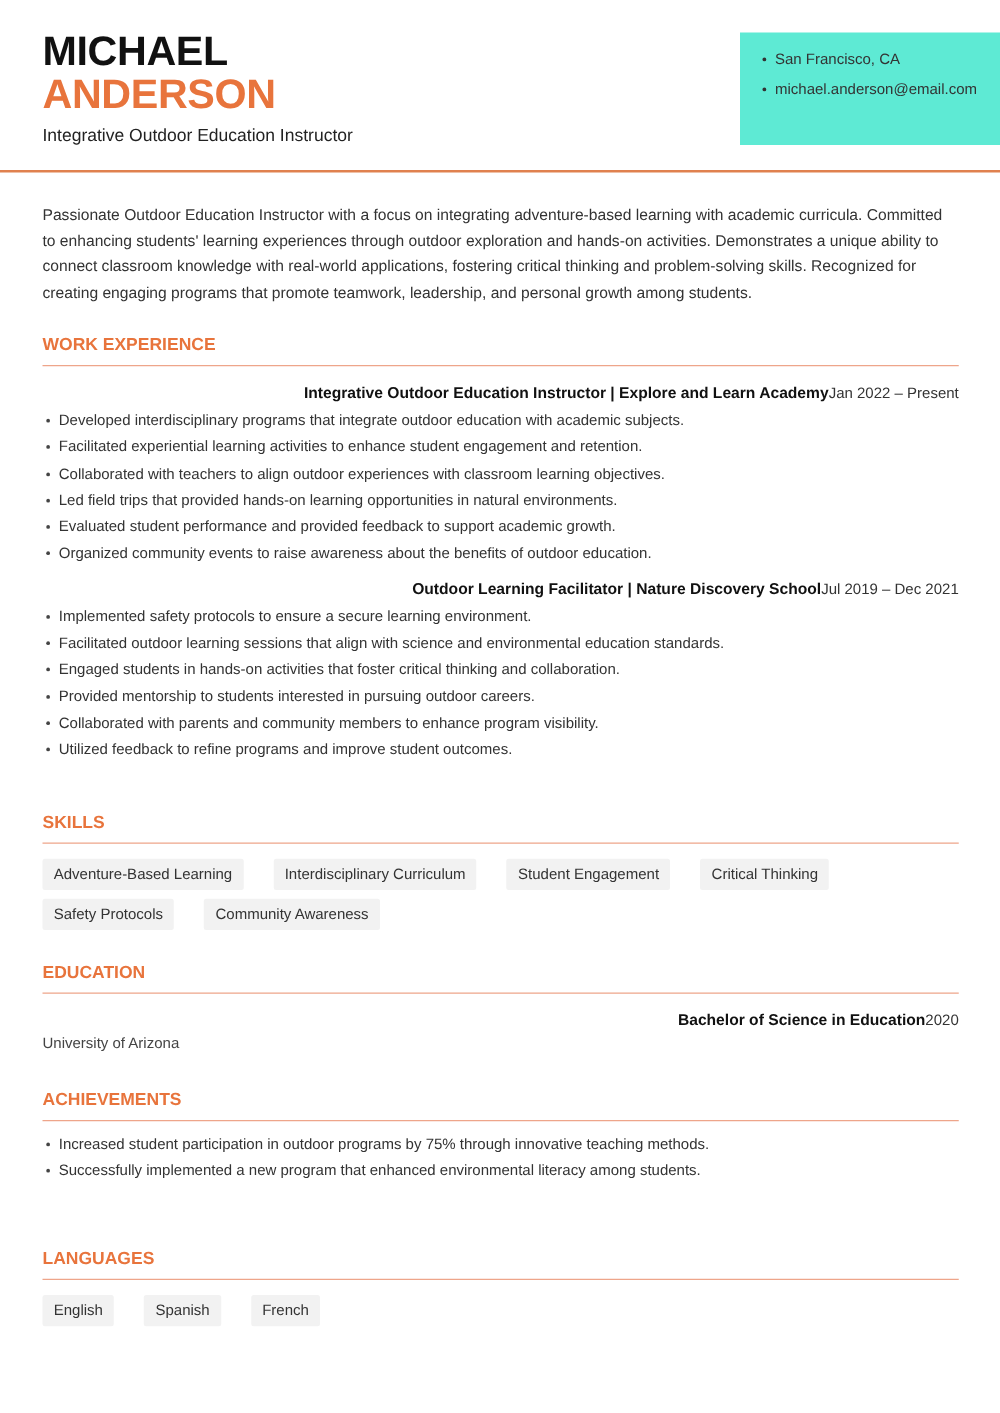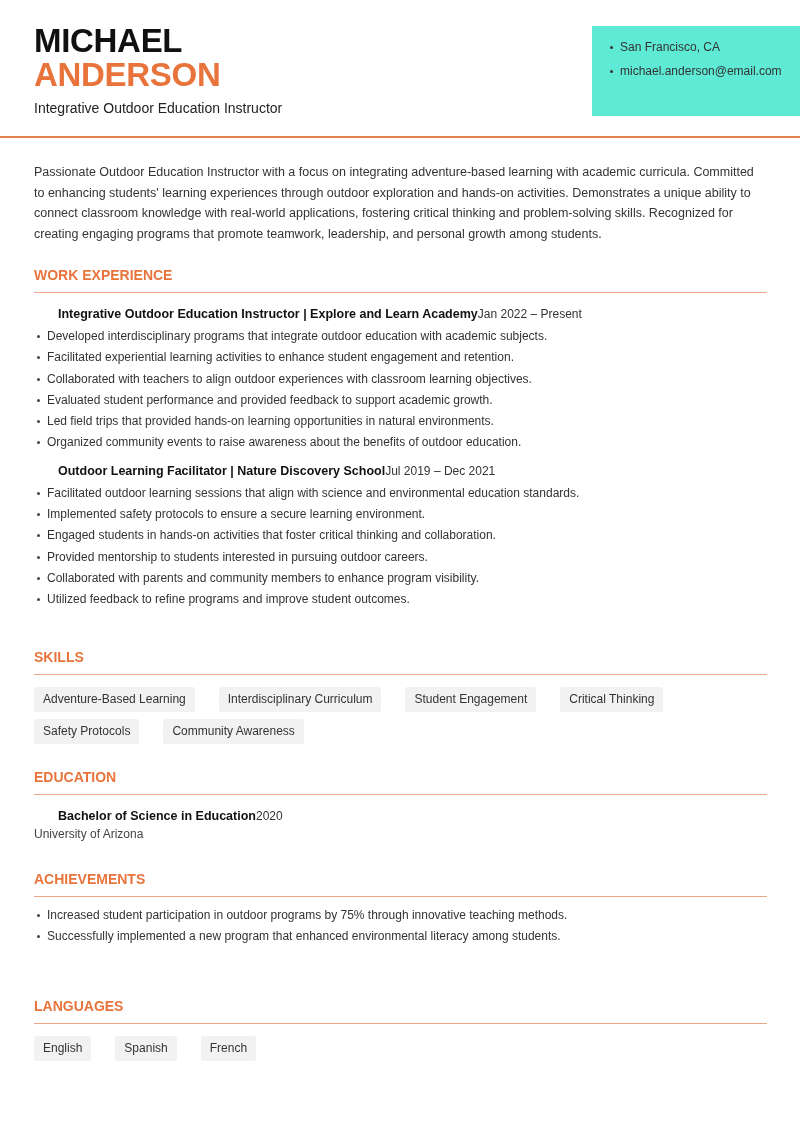--- a/index.html
+++ b/index.html
@@ -10,21 +10,21 @@
   .name .first { color: #111111; display: block; }
   .name .last { color: #e8743c; display: block; }
   .title { position: absolute; left: 34px; top: 100px; font-size: 14px; color: #222222; }
   .contact { position: absolute; left: 592px; top: 26px; width: 238px; height: 90px; background: #5eead4; padding: 13px 0 0 18px; }
   .contact li { list-style: none; font-size: 12px; color: #333; height: 23.5px; line-height: 16px; position: relative; padding-left: 10px; }
   .contact li::before { content: ""; position: absolute; left: 0; top: 7px; width: 3px; height: 3px; background: #333; border-radius: 50%; }
   .main { position: absolute; left: 34px; top: 138px; width: 733px; }
   .summary { margin-top: 24px; font-size: 12.5px; line-height: 20.6px; color: #333; }
   .section-title { font-size: 14px; font-weight: bold; color: #e8743c; padding-bottom: 9px; border-bottom: 1.5px solid #eea58a; }
   .sec { position: absolute; left: 0; width: 733px; }
-  .job-head { display: flex; justify-content: flex-start; align-items: baseline; padding-left: 24px; }
+  .job-head { display: flex; justify-content: flex-end; align-items: baseline; padding-left: 24px; }
   .job-title { font-size: 12.5px; font-weight: bold; color: #111; }
   .job-date { font-size: 12px; color: #333; }
   ul.bullets li { list-style: none; position: relative; padding-left: 13px; font-size: 12px; line-height: 21.3px; color: #333; }
   ul.bullets li::before { content: ""; position: absolute; left: 3px; top: 9px; width: 3px; height: 3px; background: #444; border-radius: 50%; }
   .tags { display: flex; flex-wrap: wrap; gap: 7px 24px; }
   .tag { background: #f2f2f2; font-size: 12px; color: #333; padding: 0 9px; height: 25px; line-height: 25px; border-radius: 2px; }
 </style>
 </head>
 <body>
 
@@ -48,34 +48,34 @@
 
     <div style="margin-top:14px;">
       <div class="job-head">
         <span class="job-title">Integrative Outdoor Education Instructor | Explore and Learn Academy</span>
         <span class="job-date">Jan 2022 – Present</span>
       </div>
       <ul class="bullets" style="margin-top:5px;">
         <li>Developed interdisciplinary programs that integrate outdoor education with academic subjects.</li>
         <li>Facilitated experiential learning activities to enhance student engagement and retention.</li>
         <li>Collaborated with teachers to align outdoor experiences with classroom learning objectives.</li>
+        <li>Led field trips that provided hands-on learning opportunities in natural environments.</li>
         <li>Evaluated student performance and provided feedback to support academic growth.</li>
-        <li>Led field trips that provided hands-on learning opportunities in natural environments.</li>
         <li>Organized community events to raise awareness about the benefits of outdoor education.</li>
       </ul>
     </div>
 
     <div style="margin-top:10px;">
       <div class="job-head">
         <span class="job-title">Outdoor Learning Facilitator | Nature Discovery School</span>
         <span class="job-date">Jul 2019 – Dec 2021</span>
       </div>
       <ul class="bullets" style="margin-top:5px;">
+        <li>Implemented safety protocols to ensure a secure learning environment.</li>
         <li>Facilitated outdoor learning sessions that align with science and environmental education standards.</li>
-        <li>Implemented safety protocols to ensure a secure learning environment.</li>
         <li>Engaged students in hands-on activities that foster critical thinking and collaboration.</li>
         <li>Provided mentorship to students interested in pursuing outdoor careers.</li>
         <li>Collaborated with parents and community members to enhance program visibility.</li>
         <li>Utilized feedback to refine programs and improve student outcomes.</li>
       </ul>
     </div>
   </div>
 
   <div class="sec" style="top:511px;">
     <div class="section-title">SKILLS</div>

